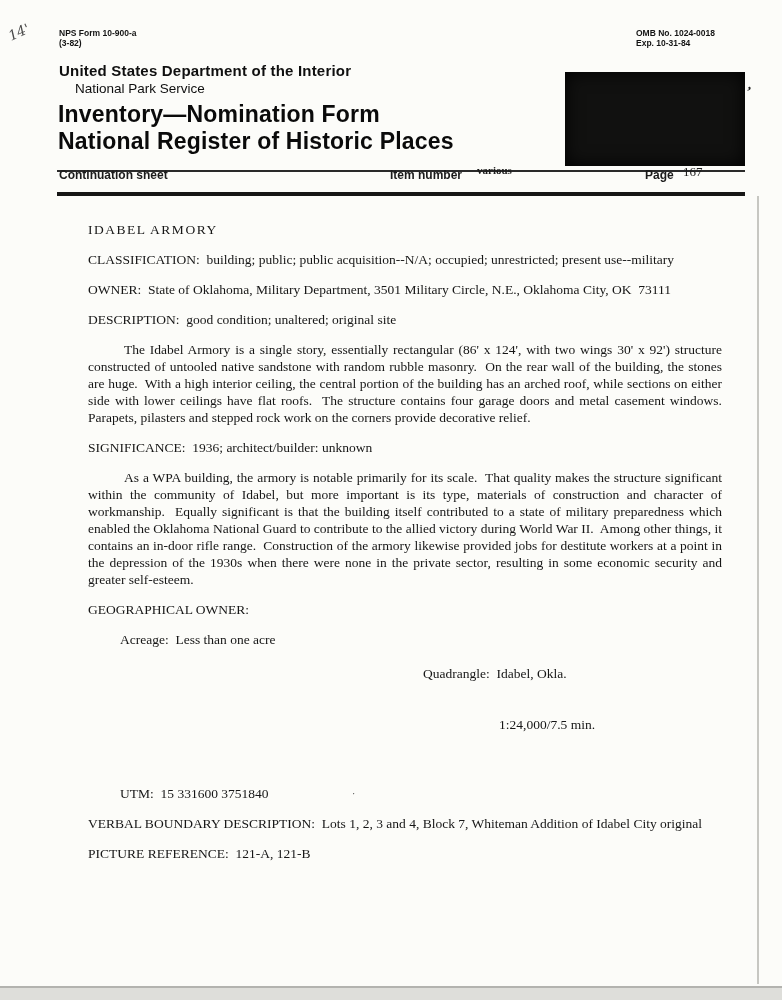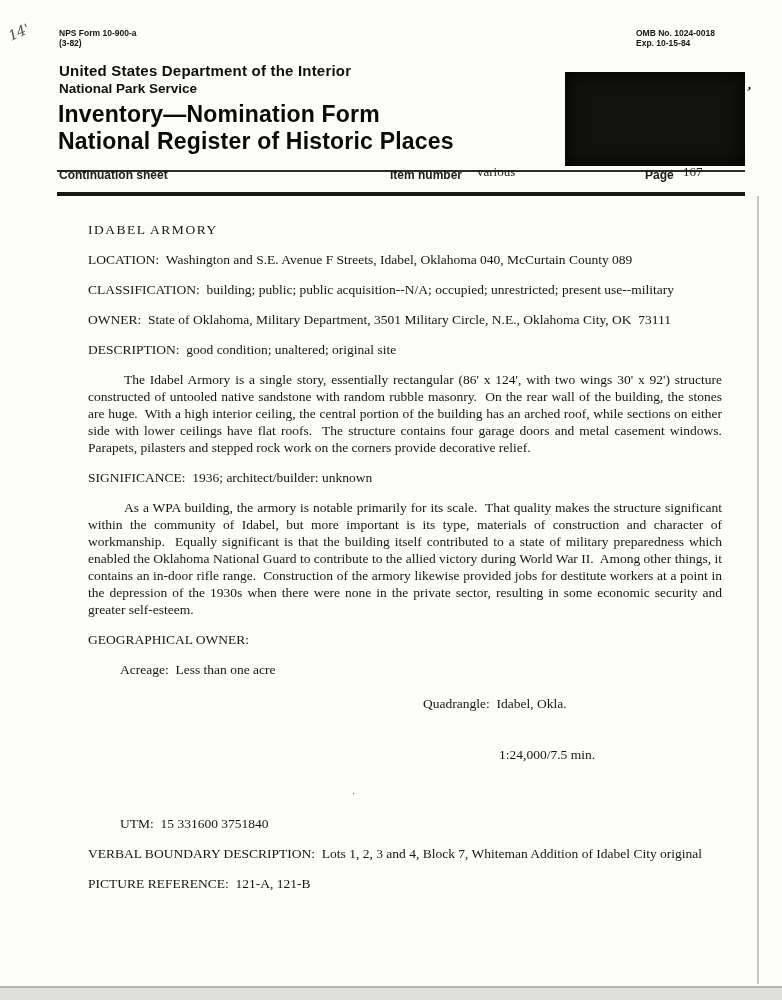--- a/index.html
+++ b/index.html
@@ -33,22 +33,22 @@
     position: absolute; left: 636px; top: 29px;
     font-size: 8.5px; font-weight: 700; line-height: 9.5px; color: #141414;
   }
 
   
   .dept {
     position: absolute; left: 59px; top: 62px;
     font-size: 15px; font-weight: 700; letter-spacing: 0.2px; color: #0f0f0f;
   }
   .service {
-    position: absolute; left: 59px; top: 81px;
-    font-size: 13.5px; font-weight: 700; color: #0f0f0f;
+    position: absolute; left: 75px; top: 81px;
+    font-size: 13.5px; font-weight: 400; color: #0f0f0f;
   }
   .big-title {
     position: absolute; left: 58px; top: 101px;
     font-size: 23px; font-weight: 800; line-height: 26.5px;
     letter-spacing: 0.2px; color: #0a0a0a;
   }
 
   .stamp-box {
     position: absolute; left: 565px; top: 72px;
     width: 180px; height: 94px;
@@ -62,21 +62,21 @@
   }
 
   
   .rule-thin {
     position: absolute; left: 57px; top: 170px;
     width: 688px; height: 1.5px; background: #2a2a2a;
   }
   .cont-row { position: absolute; left: 0; top: 168px; width: 782px; height: 16px; }
   .cont-sheet { position: absolute; left: 59px; top: 0; font-size: 12px; font-weight: 700; }
   .cont-item-label { position: absolute; left: 390px; top: 0; font-size: 12px; font-weight: 700; }
-  .cont-item-value { position: absolute; left: 477px; top: -4px; font-size: 13px; }
+  .cont-item-value { position: absolute; left: 477px; top: -4px; font-size: 11px; font-weight: bold; }
   .cont-page-label { position: absolute; left: 645px; top: 0; font-size: 12px; font-weight: 700; }
   .cont-page-value { position: absolute; left: 683px; top: -4px; font-size: 13px; }
   .rule-thick {
     position: absolute; left: 57px; top: 192px;
     width: 688px; height: 4px; background: #161616;
   }
 
   
   .body-text {
     position: absolute; left: 88px; top: 221px;
@@ -116,21 +116,21 @@
 
   <div class="handwritten">14'</div>
 
   <div class="form-no sans">
     <div>NPS Form 10-900-a</div>
     <div>(3-82)</div>
   </div>
 
   <div class="omb sans">
     <div>OMB No. 1024-0018</div>
-    <div>Exp. 10-15-84</div>
+    <div>Exp. 10-31-84</div>
   </div>
 
   <div class="dept sans">United States Department of the Interior</div>
   <div class="service sans">National Park Service</div>
 
   <div class="big-title sans">
     <div>Inventory—Nomination Form</div>
     <div>National Register of Historic Places</div>
   </div>
 
@@ -143,21 +143,20 @@
     <span class="cont-item-label sans">Item number</span>
     <span class="cont-item-value typed">various</span>
     <span class="cont-page-label sans">Page</span>
     <span class="cont-page-value typed">167</span>
   </div>
   <div class="rule-thick"></div>
 
   <div class="body-text typed">
     <div class="block prop-title">IDABEL ARMORY</div>
 
-    <div class="block">LOCATION:  Washington and S.E. Avenue F Streets, Idabel, Oklahoma 040, McCurtain County 089</div>
 
     <div class="block">CLASSIFICATION:  building; public; public acquisition--N/A; occupied; unrestricted; present use--military</div>
 
     <div class="block">OWNER:  State of Oklahoma, Military Department, 3501 Military Circle, N.E., Oklahoma City, OK  73111</div>
 
 
     <div class="block">DESCRIPTION:  good condition; unaltered; original site</div>
 
     <div class="block para">The Idabel Armory is a single story, essentially rectangular (86' x 124', with two wings 30' x 92') structure constructed of untooled native sandstone with random rubble masonry.  On the rear wall of the building, the stones are huge.  With a high interior ceiling, the central portion of the building has an arched roof, while sections on either side with lower ceilings have flat roofs.  The structure contains four garage doors and metal casement windows.  Parapets, pilasters and stepped rock work on the corners provide decorative relief.</div>
 

